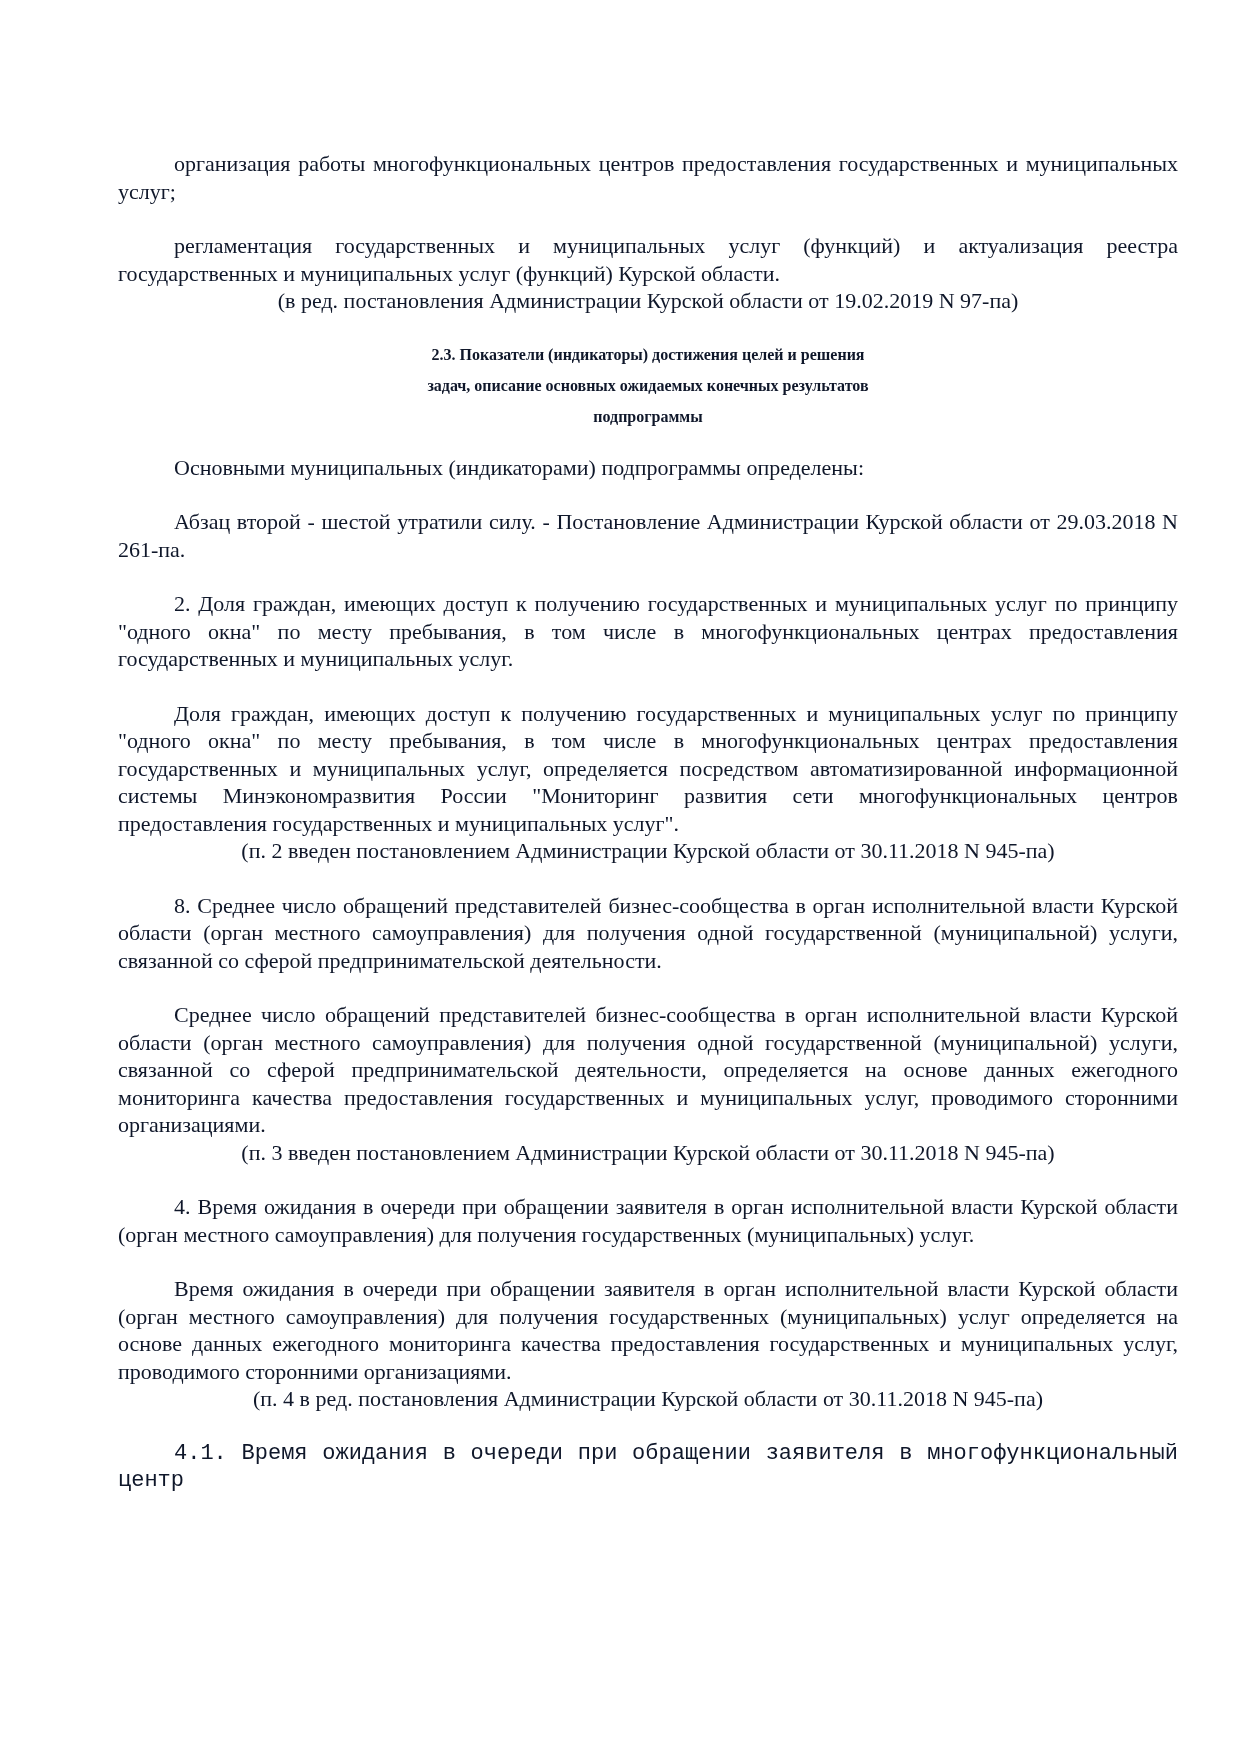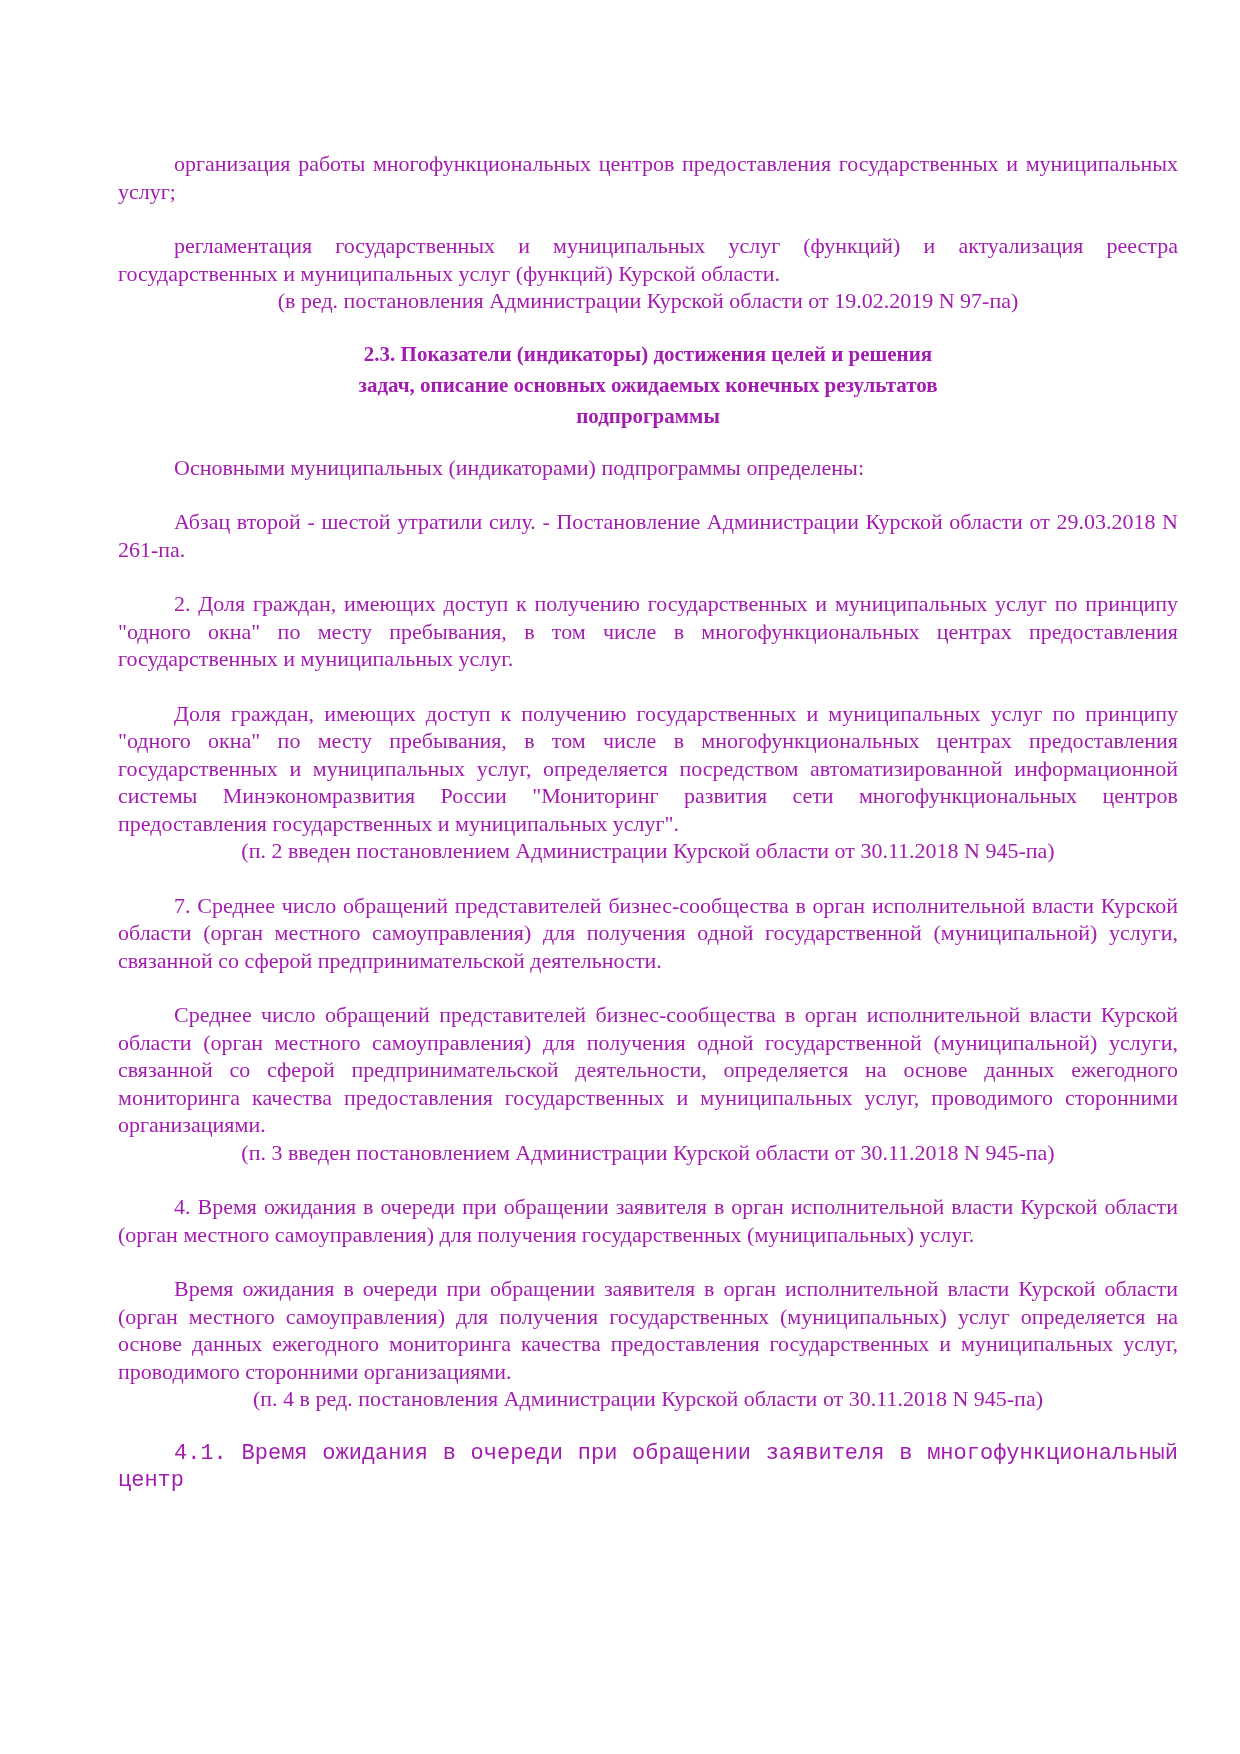--- a/index.html
+++ b/index.html
@@ -1,26 +1,26 @@
 <!DOCTYPE html>
 <html><head>
 <meta charset="utf-8">
 <style>
   html, body { margin: 0; padding: 0; background: #ffffff; }
   body { width: 1240px; height: 1754px; position: relative; overflow: hidden; }
   .page {
     position: absolute; left: 118px; top: 150px; width: 1060px;
     font-family: "Liberation Serif", "DejaVu Serif", serif;
-    font-size: 22px; line-height: 27.5px; color: #a21caf;
+    font-size: 22px; line-height: 27.5px; color: #0f172a;
   }
   .p { text-align: justify; text-indent: 56px; margin: 0; }
   .note { margin: 0; text-indent: 0; text-align: center; }
   .gap { height: 27px; }
   .heading {
-    font-weight: bold; text-align: center; font-size: 21px; line-height: 31px;
+    font-weight: bold; text-align: center; font-size: 16px; line-height: 31px;
     margin: 24px 0 22px 0;
   }
 </style>
 </head>
 <body>
 
 <div class="page">
   <p class="p">организация работы многофункциональных центров предоставления государственных и муниципальных услуг;</p>
   <div class="gap"></div>
   <p class="p">регламентация государственных и муниципальных услуг (функций) и актуализация реестра государственных и муниципальных услуг (функций) Курской области.</p>
@@ -34,21 +34,21 @@
 
   <p class="p">Основными муниципальных (индикаторами) подпрограммы определены:</p>
   <div class="gap"></div>
   <p class="p">Абзац второй - шестой утратили силу. - Постановление Администрации Курской области от 29.03.2018 N 261-па.</p>
   <div class="gap"></div>
   <p class="p">2. Доля граждан, имеющих доступ к получению государственных и муниципальных услуг по принципу "одного окна" по месту пребывания, в том числе в многофункциональных центрах предоставления государственных и муниципальных услуг.</p>
   <div class="gap"></div>
   <p class="p">Доля граждан, имеющих доступ к получению государственных и муниципальных услуг по принципу "одного окна" по месту пребывания, в том числе в многофункциональных центрах предоставления государственных и муниципальных услуг, определяется посредством автоматизированной информационной системы Минэкономразвития России "Мониторинг развития сети многофункциональных центров предоставления государственных и муниципальных услуг".</p>
   <p class="note">(п. 2 введен постановлением Администрации Курской области от 30.11.2018 N 945-па)</p>
   <div class="gap"></div>
-  <p class="p">7. Среднее число обращений представителей бизнес-сообщества в орган исполнительной власти Курской области (орган местного самоуправления) для получения одной государственной (муниципальной) услуги, связанной со сферой предпринимательской деятельности.</p>
+  <p class="p">8. Среднее число обращений представителей бизнес-сообщества в орган исполнительной власти Курской области (орган местного самоуправления) для получения одной государственной (муниципальной) услуги, связанной со сферой предпринимательской деятельности.</p>
   <div class="gap"></div>
   <p class="p">Среднее число обращений представителей бизнес-сообщества в орган исполнительной власти Курской области (орган местного самоуправления) для получения одной государственной (муниципальной) услуги, связанной со сферой предпринимательской деятельности, определяется на основе данных ежегодного мониторинга качества предоставления государственных и муниципальных услуг, проводимого сторонними организациями.</p>
   <p class="note">(п. 3 введен постановлением Администрации Курской области от 30.11.2018 N 945-па)</p>
   <div class="gap"></div>
   <p class="p">4. Время ожидания в очереди при обращении заявителя в орган исполнительной власти Курской области (орган местного самоуправления) для получения государственных (муниципальных) услуг.</p>
   <div class="gap"></div>
   <p class="p">Время ожидания в очереди при обращении заявителя в орган исполнительной власти Курской области (орган местного самоуправления) для получения государственных (муниципальных) услуг определяется на основе данных ежегодного мониторинга качества предоставления государственных и муниципальных услуг, проводимого сторонними организациями.</p>
   <p class="note">(п. 4 в ред. постановления Администрации Курской области от 30.11.2018 N 945-па)</p>
   <div class="gap"></div>
   <p class="p" style="text-align-last: justify; font-family: Liberation Mono, monospace;">4.1. Время ожидания в очереди при обращении заявителя в многофункциональный центр</p>

